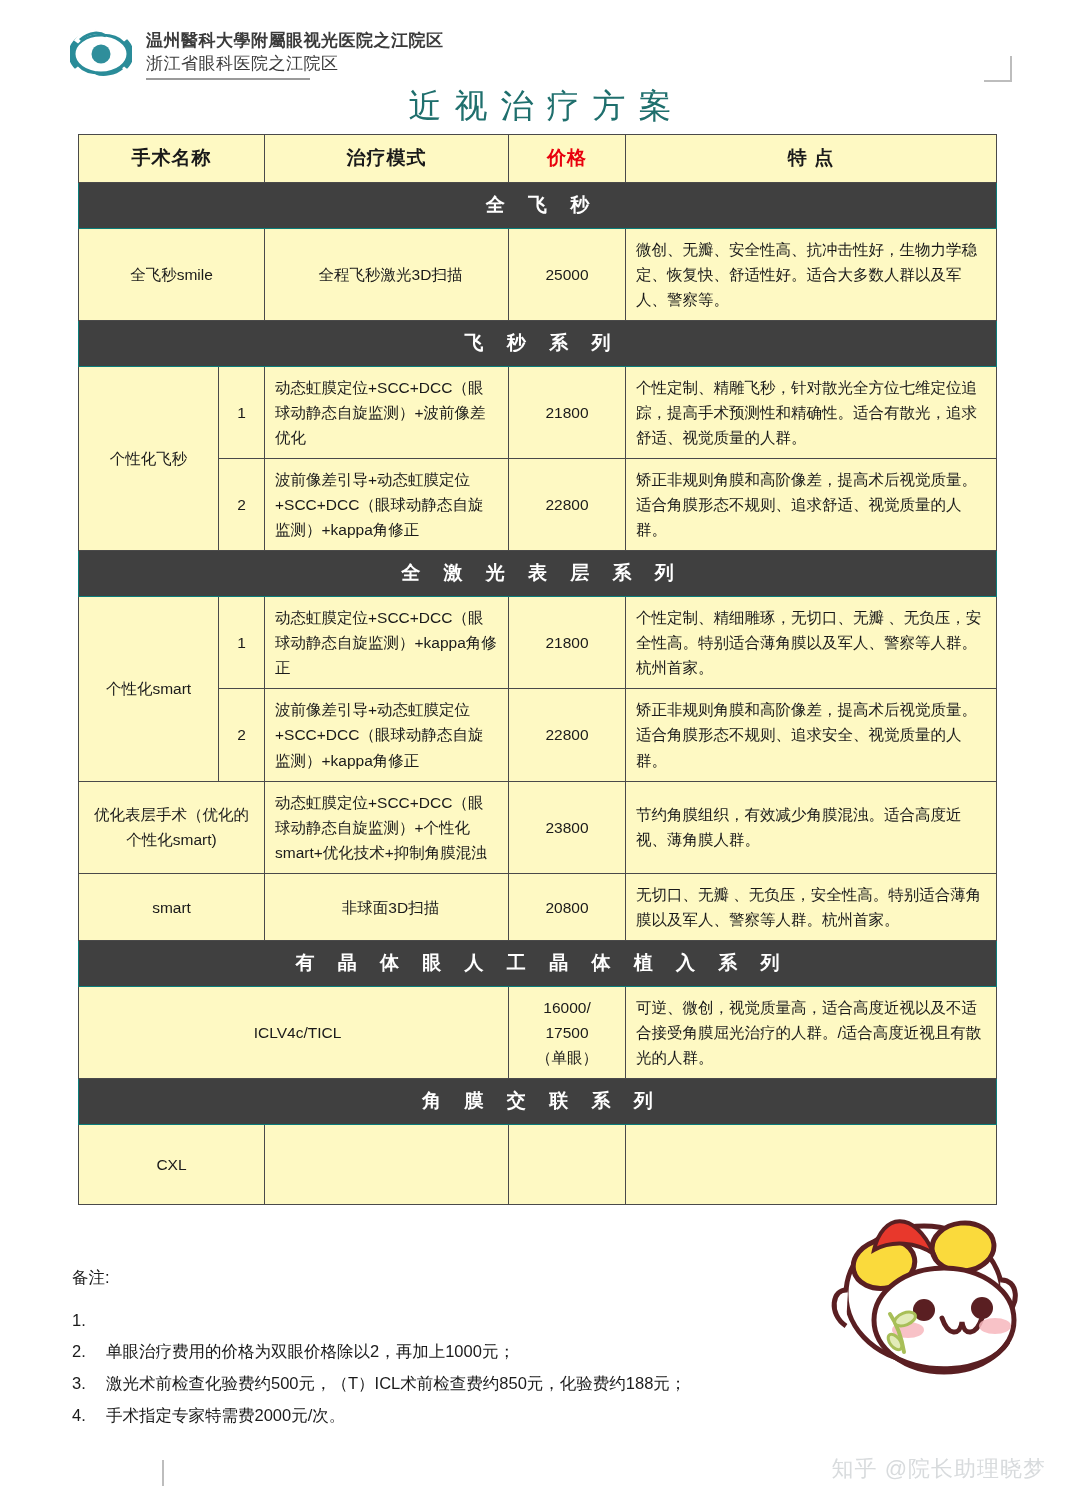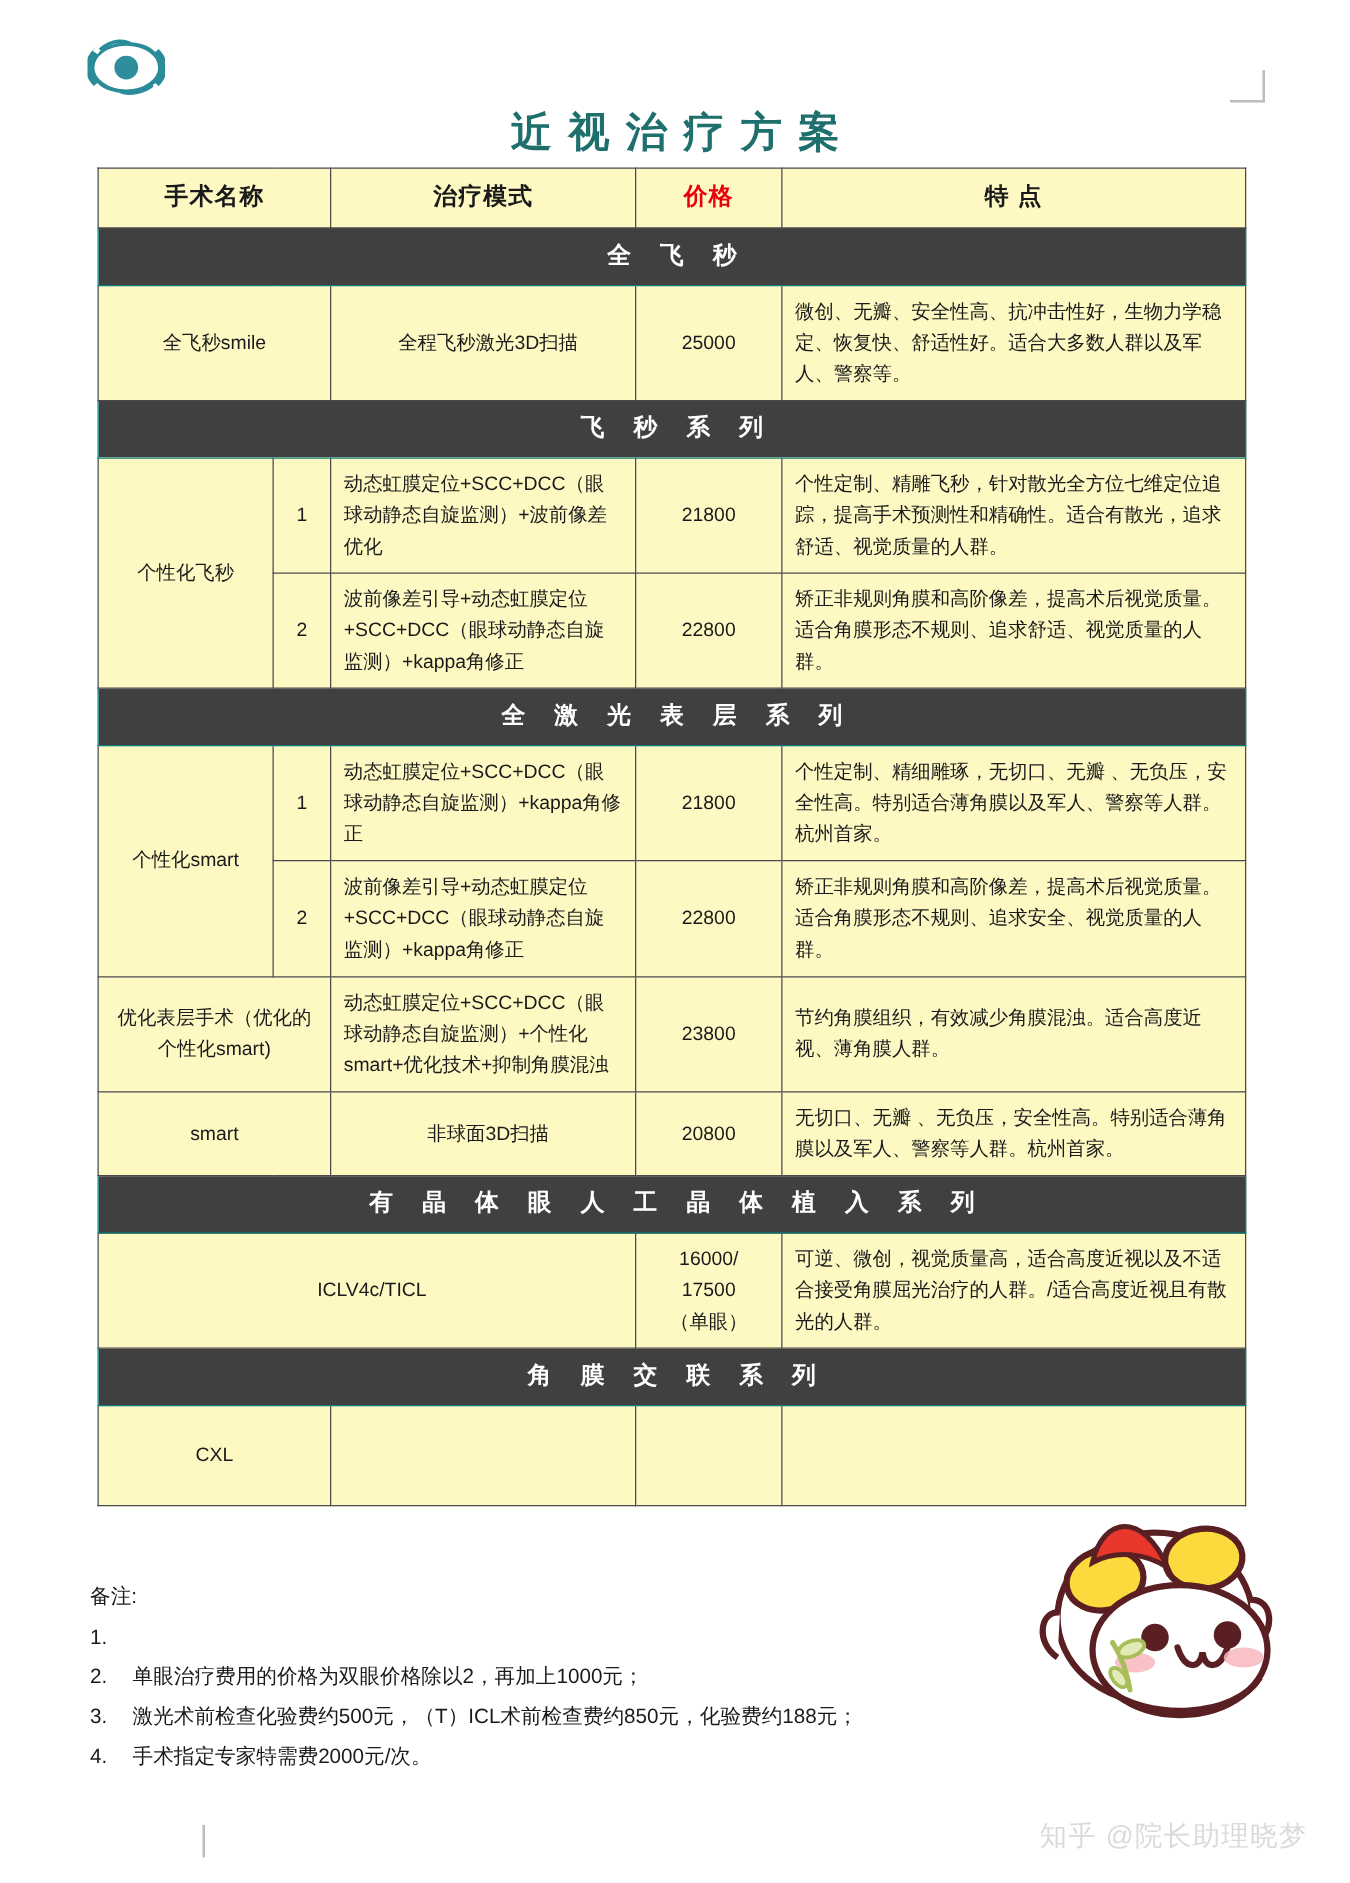--- a/index.html
+++ b/index.html
@@ -53,21 +53,21 @@
   .cm-bl-v { left: 162px; bottom: 20px; width: 2px; height: 26px; }
 
   
   .doc-title {
     position: absolute;
     left: 0; right: 0; top: 84px;
     text-align: center;
     font-size: 33px;
     letter-spacing: 13px;
     color: #1f6f6d;
-    font-weight: 700;
+    font-weight: 400;
     font-family: "Liberation Serif", "DejaVu Serif", serif;
     text-indent: 13px;
   }
 
   
   .price-table {
     position: absolute;
     left: 78px; top: 134px;
     width: 918px;
     border-collapse: collapse;
@@ -121,21 +121,21 @@
 
   
   .notes {
     position: absolute;
     left: 72px; top: 1262px;
     width: 740px;
     font-size: 16.5px;
     line-height: 1.92;
     color: #1a1a1a;
   }
-  .notes-title { margin-bottom: 1px; }
+  .notes-title { margin-bottom: 11px; }
   .note-item { display: flex; gap: 12px; }
   .note-num { width: 22px; flex: none; }
 
   
   .sticker {
     position: absolute;
     right: 18px; bottom: 112px;
     width: 250px; height: 192px;
   }
 
@@ -155,20 +155,25 @@
 
 <div class="page-header">
   <svg class="logo-mark" viewBox="0 0 62 56">
     <ellipse cx="31" cy="28" rx="29" ry="21" fill="none" stroke="#2a8c99" stroke-width="7"></ellipse>
     <path d="M6 16 C 16 2, 46 2, 56 14" fill="none" stroke="#ffffff" stroke-width="5"></path>
     <path d="M6 42 C 16 54, 46 54, 56 42" fill="none" stroke="#ffffff" stroke-width="5"></path>
     <path d="M10 14 C 20 5, 30 6, 36 10" fill="none" stroke="#2a8c99" stroke-width="3"></path>
     <path d="M26 47 C 33 50, 45 48, 52 42" fill="none" stroke="#2a8c99" stroke-width="3"></path>
     <circle cx="31" cy="28" r="9.5" fill="#2f8e9b"></circle>
   </svg>
+  <div class="org-lines">
+    <div class="org-line-1">温州醫科大學附屬眼视光医院之江院区</div>
+    <div class="org-line-2">浙江省眼科医院之江院区</div>
+    <div class="org-underline"></div>
+  </div>
 </div>
 
 <div class="crop-mark cm-tr-v"></div>
 <div class="crop-mark cm-tr-h"></div>
 <div class="crop-mark cm-bl-v"></div>
 
 <div class="doc-title">近视治疗方案</div>
 
 <table class="price-table">
   <colgroup>

